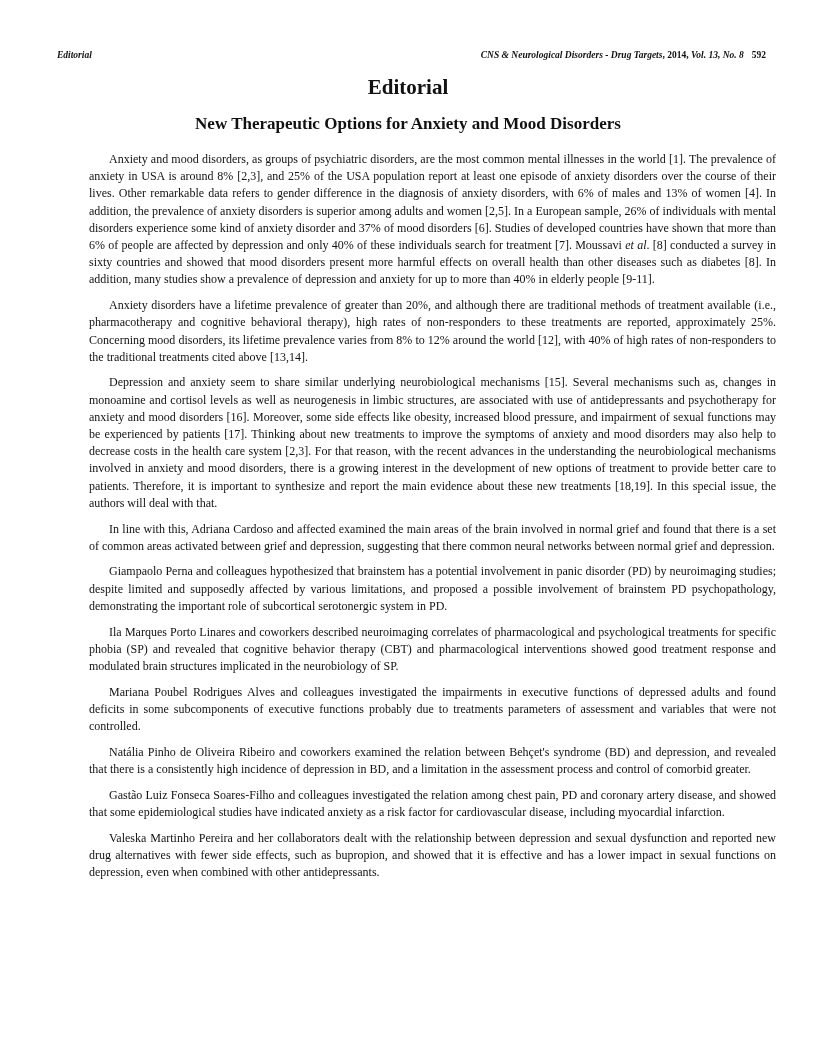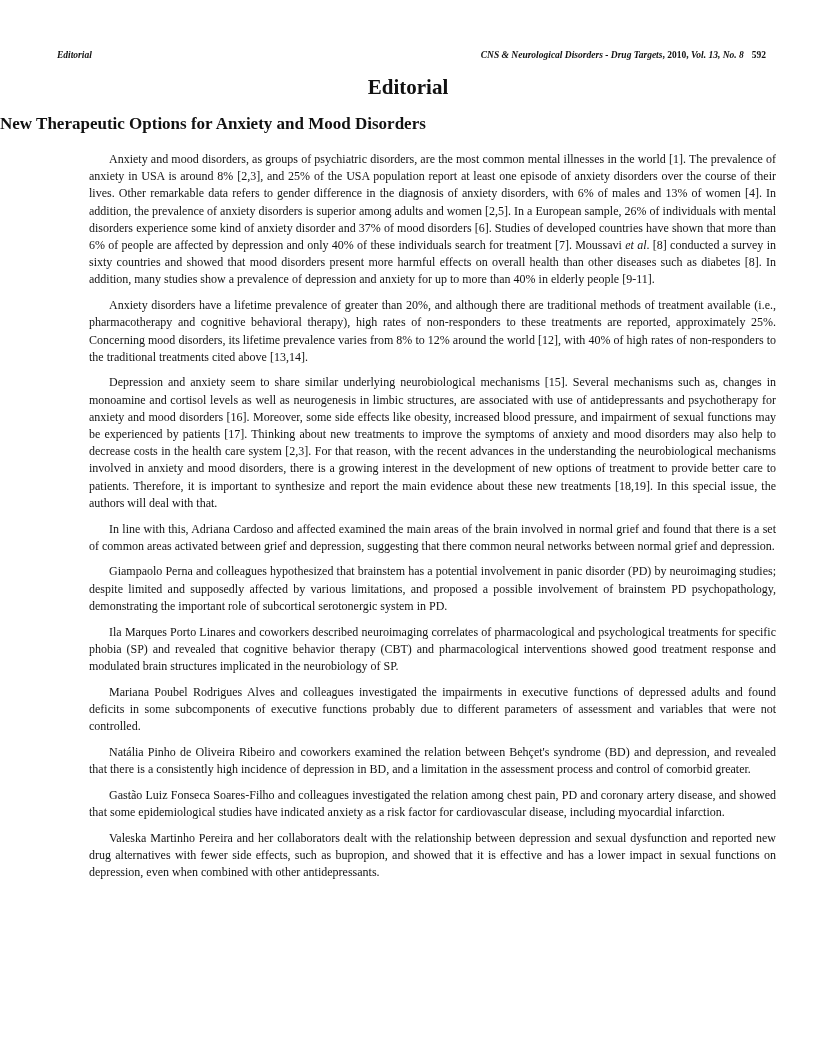--- a/index.html
+++ b/index.html
@@ -12,47 +12,47 @@
     display: flex; justify-content: space-between;
     font-size: 9.5px; font-weight: bold; font-style: italic;
   }
   .running-header .right span.plain { font-style: normal; }
   .running-header .pg { font-style: normal; margin-left: 8px; }
   .title {
     position: absolute; top: 75px; left: 0; right: 0; text-align: center;
     font-size: 21px; font-weight: bold;
   }
   .subtitle {
-    position: absolute; top: 114px; left: 0; right: 0; text-align: left;
+    position: absolute; top: 114px; left: 0; right: 0; text-align: center;
     font-size: 17px; font-weight: bold;
   }
   .body {
     position: absolute; top: 151px; left: 89px; width: 687px;
     font-size: 12px; line-height: 17.2px; text-align: justify;
   }
   .body p { margin: 0 0 8.5px 0; text-indent: 20px; }
   .body p .it { font-style: italic; }
 </style>
 </head>
 <body>
 
 <div class="running-header">
   <span>Editorial</span>
   <span class="right">
-    <span>CNS &amp; Neurological Disorders - Drug Targets</span><span class="plain">, </span><span class="plain">2010</span><span class="plain">, </span><span>Vol. 13, No. 8</span><span class="pg">592</span>
+    <span>CNS &amp; Neurological Disorders - Drug Targets</span><span class="plain">, </span><span class="plain">2014</span><span class="plain">, </span><span>Vol. 13, No. 8</span><span class="pg">592</span>
   </span>
 </div>
 
 <div class="title">Editorial</div>
 <div class="subtitle">New Therapeutic Options for Anxiety and Mood Disorders</div>
 
 <div class="body">
   <p><span>Anxiety and mood disorders, as groups of psychiatric disorders, are the most common mental illnesses in the world [1]. The prevalence of anxiety in USA is around 8% [2,3], and 25% of the USA population report at least one episode of anxiety disorders over the course of their lives. Other remarkable data refers to gender difference in the diagnosis of anxiety disorders, with 6% of males and 13% of women [4]. In addition, the prevalence of anxiety disorders is superior among adults and women [2,5]. In a European sample, 26% of individuals with mental disorders experience some kind of anxiety disorder and 37% of mood disorders [6]. Studies of developed countries have shown that more than 6% of people are affected by depression and only 40% of these individuals search for treatment [7]. Moussavi </span><span class="it">et al</span><span>. [8] conducted a survey in sixty countries and showed that mood disorders present more harmful effects on overall health than other diseases such as diabetes [8]. In addition, many studies show a prevalence of depression and anxiety for up to more than 40% in elderly people [9-11].</span></p>
   <p>Anxiety disorders have a lifetime prevalence of greater than 20%, and although there are traditional methods of treatment available (i.e., pharmacotherapy and cognitive behavioral therapy), high rates of non-responders to these treatments are reported, approximately 25%. Concerning mood disorders, its lifetime prevalence varies from 8% to 12% around the world [12], with 40% of high rates of non-responders to the traditional treatments cited above [13,14].</p>
   <p>Depression and anxiety seem to share similar underlying neurobiological mechanisms [15]. Several mechanisms such as, changes in monoamine and cortisol levels as well as neurogenesis in limbic structures, are associated with use of antidepressants and psychotherapy for anxiety and mood disorders [16]. Moreover, some side effects like obesity, increased blood pressure, and impairment of sexual functions may be experienced by patients [17]. Thinking about new treatments to improve the symptoms of anxiety and mood disorders may also help to decrease costs in the health care system [2,3]. For that reason, with the recent advances in the understanding the neurobiological mechanisms involved in anxiety and mood disorders, there is a growing interest in the development of new options of treatment to provide better care to patients. Therefore, it is important to synthesize and report the main evidence about these new treatments [18,19]. In this special issue, the authors will deal with that.</p>
   <p>In line with this, Adriana Cardoso and affected examined the main areas of the brain involved in normal grief and found that there is a set of common areas activated between grief and depression, suggesting that there common neural networks between normal grief and depression.</p>
   <p>Giampaolo Perna and colleagues hypothesized that brainstem has a potential involvement in panic disorder (PD) by neuroimaging studies; despite limited and supposedly affected by various limitations, and proposed a possible involvement of brainstem PD psychopathology, demonstrating the important role of subcortical serotonergic system in PD.</p>
   <p>Ila Marques Porto Linares and coworkers described neuroimaging correlates of pharmacological and psychological treatments for specific phobia (SP) and revealed that cognitive behavior therapy (CBT) and pharmacological interventions showed good treatment response and modulated brain structures implicated in the neurobiology of SP.</p>
-  <p>Mariana Poubel Rodrigues Alves and colleagues investigated the impairments in executive functions of depressed adults and found deficits in some subcomponents of executive functions probably due to different parameters of assessment and variables that were not controlled.</p>
+  <p>Mariana Poubel Rodrigues Alves and colleagues investigated the impairments in executive functions of depressed adults and found deficits in some subcomponents of executive functions probably due to treatments parameters of assessment and variables that were not controlled.</p>
   <p>Natália Pinho de Oliveira Ribeiro and coworkers examined the relation between Behçet's syndrome (BD) and depression, and revealed that there is a consistently high incidence of depression in BD, and a limitation in the assessment process and control of comorbid greater.</p>
   <p>Gastão Luiz Fonseca Soares-Filho and colleagues investigated the relation among chest pain, PD and coronary artery disease, and showed that some epidemiological studies have indicated anxiety as a risk factor for cardiovascular disease, including myocardial infarction.</p>
   <p>Valeska Martinho Pereira and her collaborators dealt with the relationship between depression and sexual dysfunction and reported new drug alternatives with fewer side effects, such as bupropion, and showed that it is effective and has a lower impact in sexual functions on depression, even when combined with other antidepressants.</p>
 </div>
 
 </body></html>

